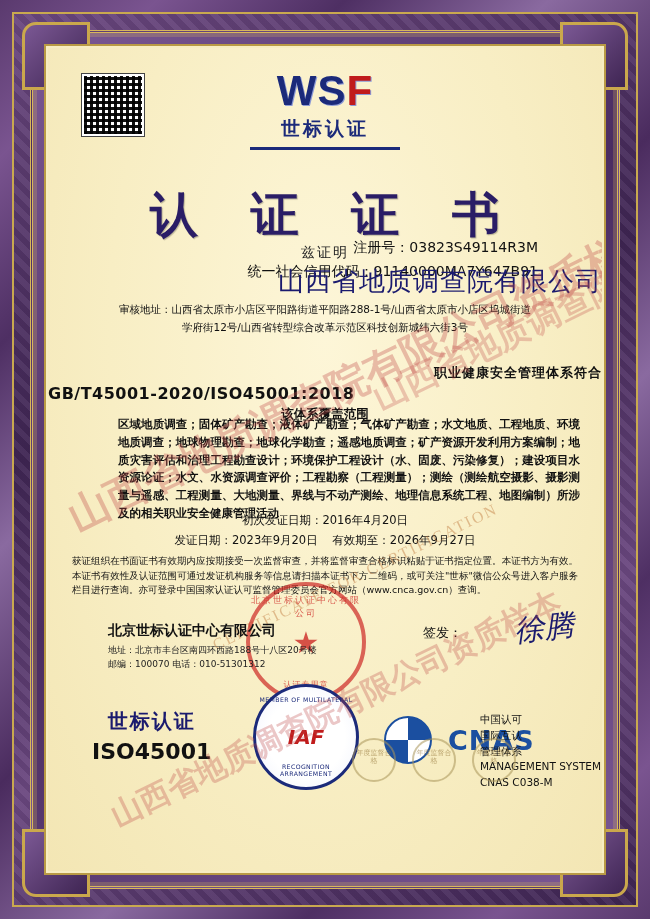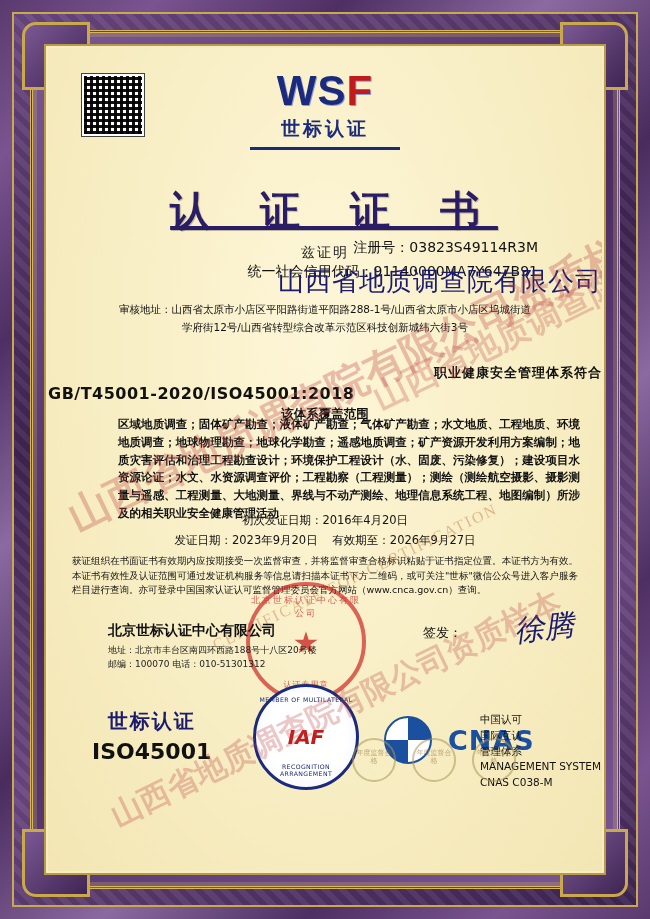--- a/index.html
+++ b/index.html
@@ -71,24 +71,23 @@
   .wsf .f{color:#c01b1b;}
   .logo-cn{
     margin-top:4px;font-size:19px;font-weight:bold;letter-spacing:3px;color:#1b2a7a;
   }
   .logo-rule{
     width:150px;height:3px;margin:5px auto 0;background:#1b2a7a;
   }
 
   .title{
     position:absolute;left:0;right:0;top:135px;text-align:center;
-    font-size:40px;font-weight:bold;letter-spacing:18px;
+    font-size:48px;font-weight:bold;letter-spacing:18px;
     color:#2a1d66;text-indent:18px;
     text-shadow:1px 1px 1px rgba(0,0,0,.25);
-    text-decoration:underline;
   }
 
   .zizhengming{
     position:absolute;left:0;right:0;top:196px;text-align:center;
     font-size:14px;color:#222;letter-spacing:2px;
   }
   .regno{
     position:absolute;right:64px;top:188px;text-align:right;
     font-size:14px;color:#111;line-height:1.7;
   }

